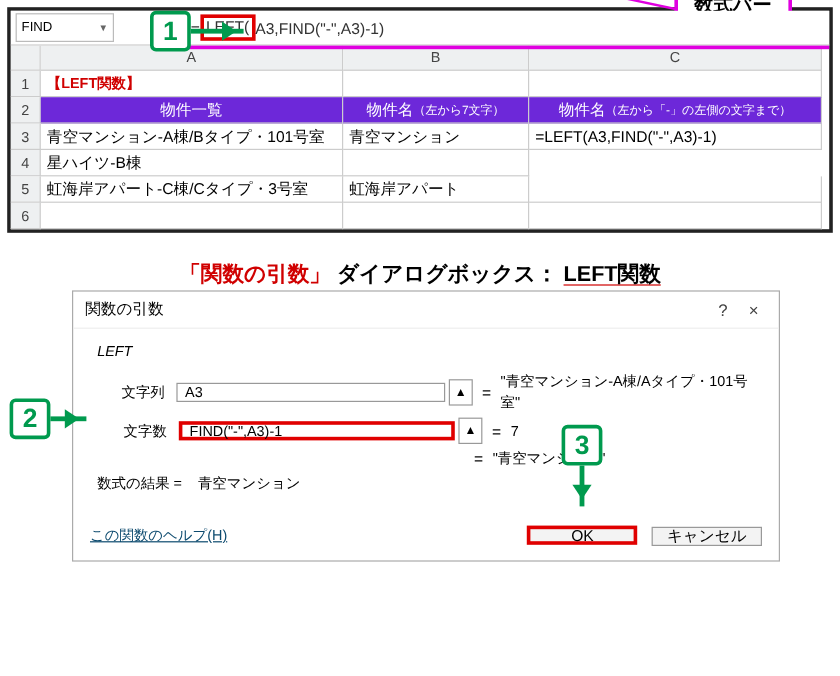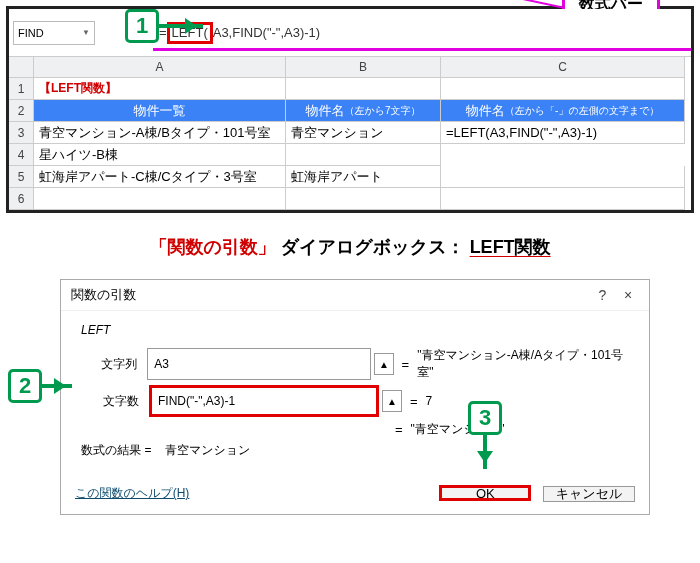--- a/index.html
+++ b/index.html
@@ -13,21 +13,21 @@
     background: #fff; border: 3px solid #e000e0; border-radius: 6px;
     padding: 3px 14px; font-weight: bold; font-size: 16px; color: #000;
   }
   .callout-wrap { position: relative; height: 0; }
   .callout-line {
     position: absolute; top: 14px; right: 102px;
     width: 150px; height: 2px; background: #e000e0;
     transform: rotate(12deg); transform-origin: right center;
   }
 
-  .namebox-row { display: flex; align-items: center; background: #fff; height: 48px; position: relative; border-bottom: 1px solid #ccc; }
+  .namebox-row { display: flex; align-items: center; background: #fff; height: 29px; position: relative; border-bottom: 1px solid #ccc; }
   .namebox { width: 82px; height: 24px; border: 1px solid #bbb; margin-left: 4px; display:flex; align-items:center; padding: 0 4px; justify-content: space-between; font-size: 11px; }
   .namebox .dd { font-size: 8px; color: #666; }
   .fx { width: 18px; text-align:center; font-style: italic; font-size: 13px; color: #555; margin-left: 40px;}
   .formula-bar { flex:1; padding: 0 6px; font-size: 13px; color: #333; position: relative; height: 24px; display:flex; align-items:center; }
   .formula-bar .underline { position:absolute; left:0; right:0; bottom:-6px; height:3px; background:#e000e0; }
   .red-box { display:inline-block; border: 3px solid #e00000; padding: 0 2px; line-height: 16px;}
 
   .step-badge {
     width: 34px; height: 34px; border: 3px solid #009a4e; border-radius: 5px;
     display:flex; align-items:center; justify-content:center;
@@ -40,38 +40,38 @@
     content:''; position:absolute; right:-2px; top:-6px;
     border: 8px solid transparent; border-left: 12px solid #009a4e;
   }
   .step1-wrap { position:absolute; left: 116px; top: 0px; display:flex; align-items:center; z-index:5;}
 
   .colheads, .sheet-row { display:grid; grid-template-columns: 25px 252px 155px 244px; font-size: 12px;}
   .colheads > div { background:#eef0f1; text-align:center; border-right:1px solid #ccc; border-bottom:1px solid #ccc; padding:3px 0; color:#444;}
   .rowhead { background:#eef0f1; text-align:center; border-right:1px solid #ccc; border-bottom:1px solid #ccc; color:#444; display:flex; align-items:center; justify-content:center;}
   .cell { border-right:1px solid #ccc; border-bottom:1px solid #ccc; padding:3px 5px; font-size:13px; height:22px; display:flex; align-items:center;}
   .title-cell { color:#d00000; font-weight:bold; font-size:12px; }
-  .header-cell { background:#3b82f6; color:#fff; text-align:center; justify-content:center; }
+  .header-cell { background:#6d28d9; color:#fff; text-align:center; justify-content:center; }
   .header-sub { font-size: 10px; }
 
   
-  .mid-heading { text-align:center; margin: 22px 0 20px; font-size:18px; font-weight:bold; }
+  .mid-heading { text-align:center; margin: 22px 0 2px; font-size:18px; font-weight:bold; }
   .mid-heading .red { color:#d00000; }
   .mid-heading .uline { text-decoration: underline; text-decoration-color:#d00000; text-underline-offset: 3px;}
 
   
   .dialog-wrap { margin: 0 50px 10px 60px; position:relative; }
   .dialog { border:1px solid #aaa; background:#fff; font-size:13px; }
   .titlebar { display:flex; justify-content:space-between; align-items:center; padding:6px 10px; border-bottom:1px solid #eee;}
   .titlebar .btns span { display:inline-block; width:22px; text-align:center; color:#444; font-size:14px;}
   .dbody { padding: 10px 16px 8px; }
   .fname { font-size:12px; margin: 2px 0 10px 4px; font-style: italic;}
   .argrow { display:flex; align-items:center; margin: 4px 0; }
   .arglabel { width: 72px; text-align:right; padding-right:10px; font-size:12px; }
-  .arginput { width: 230px; height:32px; border:1px solid #999; padding: 2px 6px; font-size:12px; display:flex; align-items:center; }
+  .arginput { width: 230px; height:16px; border:1px solid #999; padding: 2px 6px; font-size:12px; display:flex; align-items:center; }
   .arginput.hl { border: 3px solid #e00000; }
   .picker { width:20px; height:22px; border:1px solid #999; margin-left:3px; display:flex;align-items:center;justify-content:center; font-size:10px;}
   .eq { margin: 0 8px; }
   .preview { font-size:12px; }
   .desc { font-size:12px; margin: 14px 0 4px 4px; }
   .desc2 { font-size:12px; text-align:center; margin: 6px 0 24px;}
   .result-row { font-size:12px; margin: 4px 0 12px 4px;}
   .footer { display:flex; justify-content:space-between; align-items:center; padding: 6px 14px 12px; }
   .link { color:#0c4a6e; text-decoration:underline; font-size:12px;}
   .dlg-btn { width:92px; height:16px; border:1px solid #999; background:#f3f3f3; font-size:13px; display:inline-flex; align-items:center; justify-content:center; margin-left:8px;}

